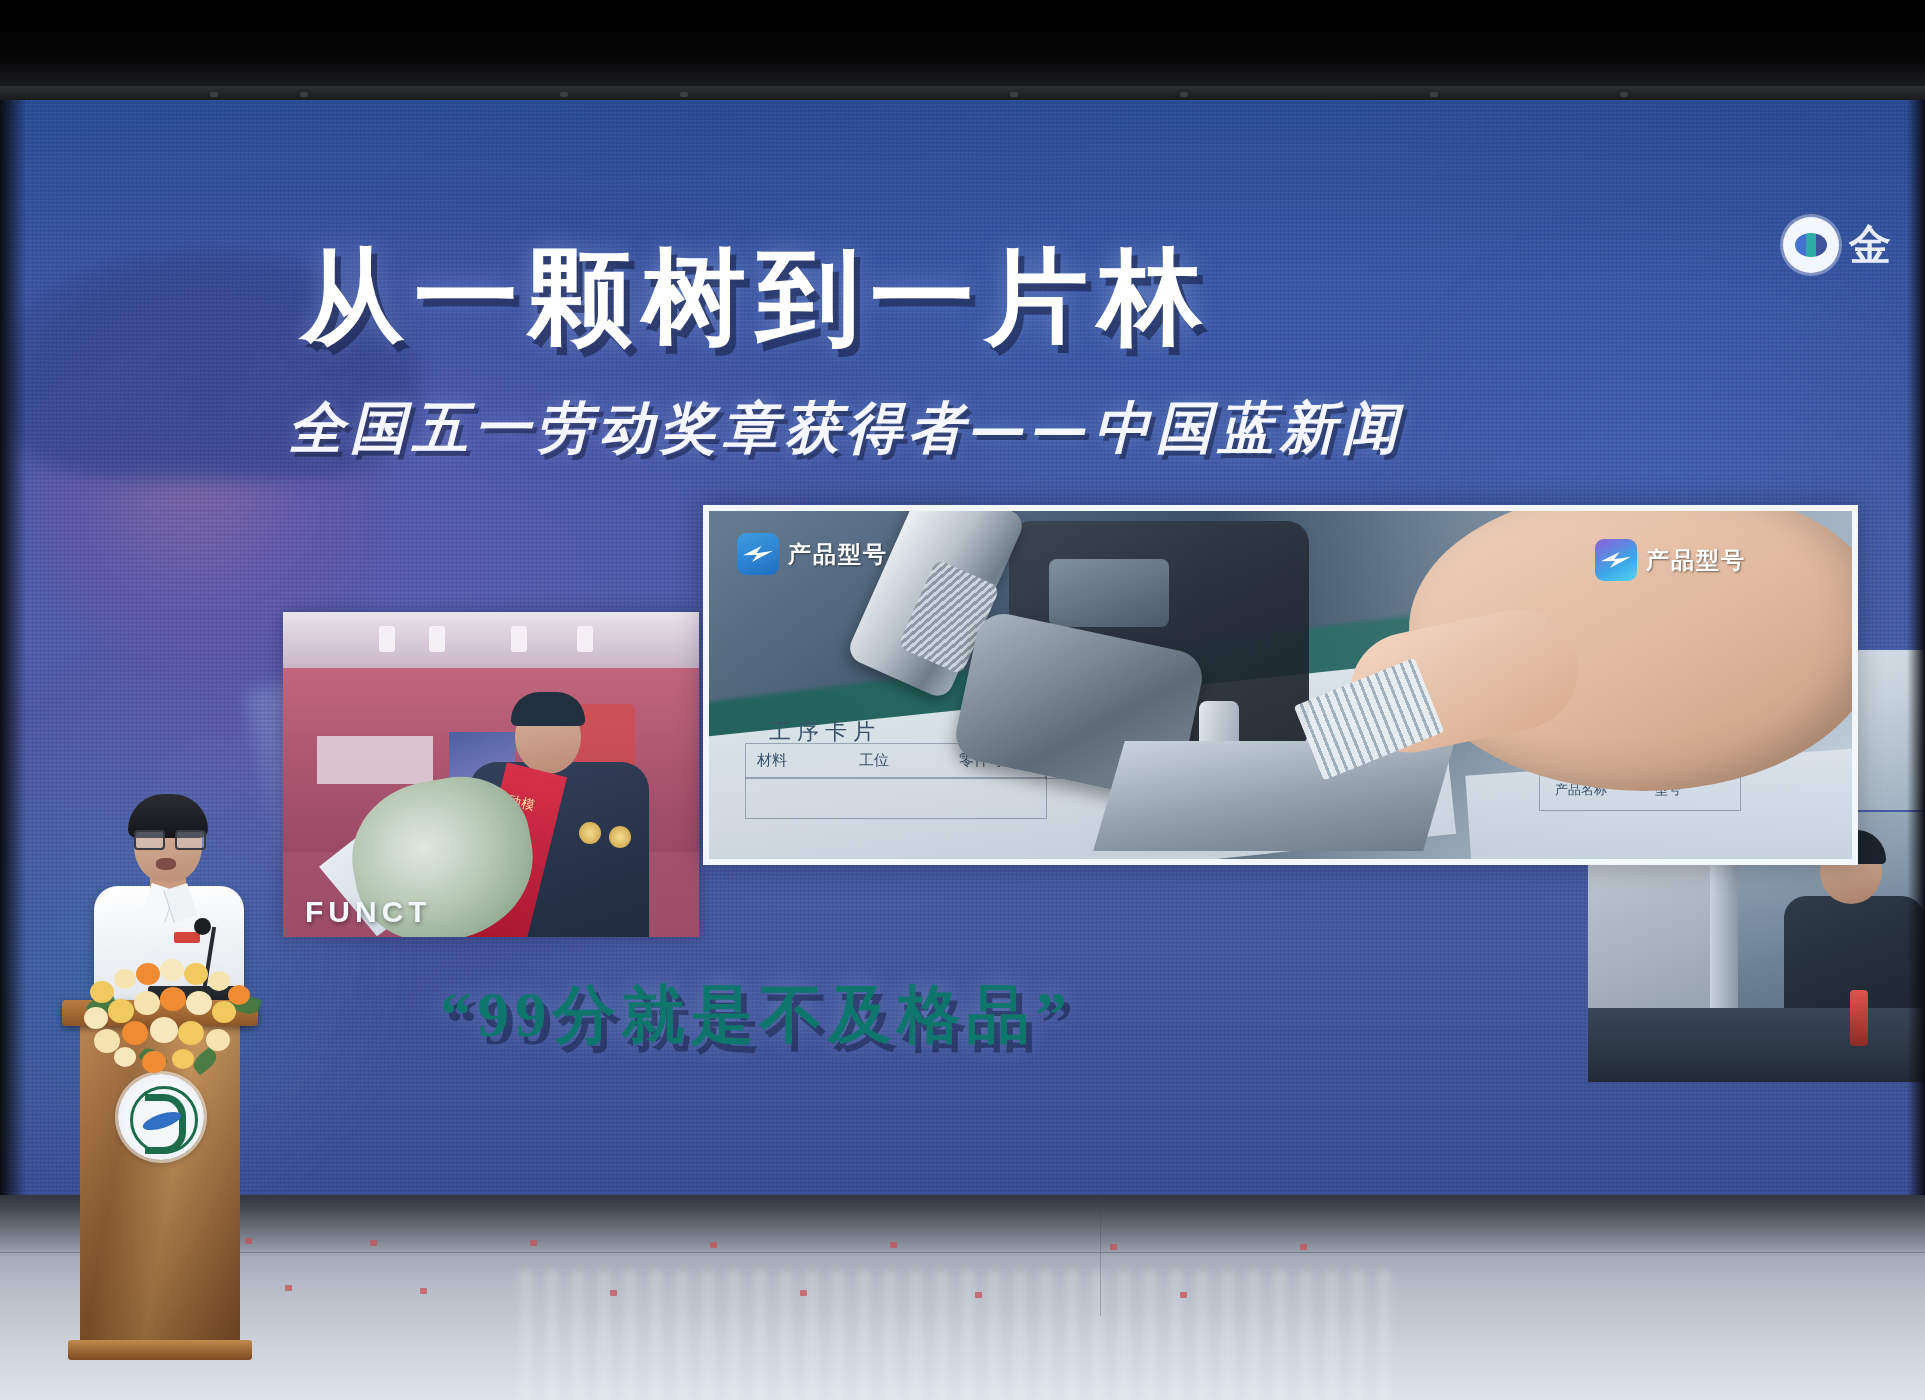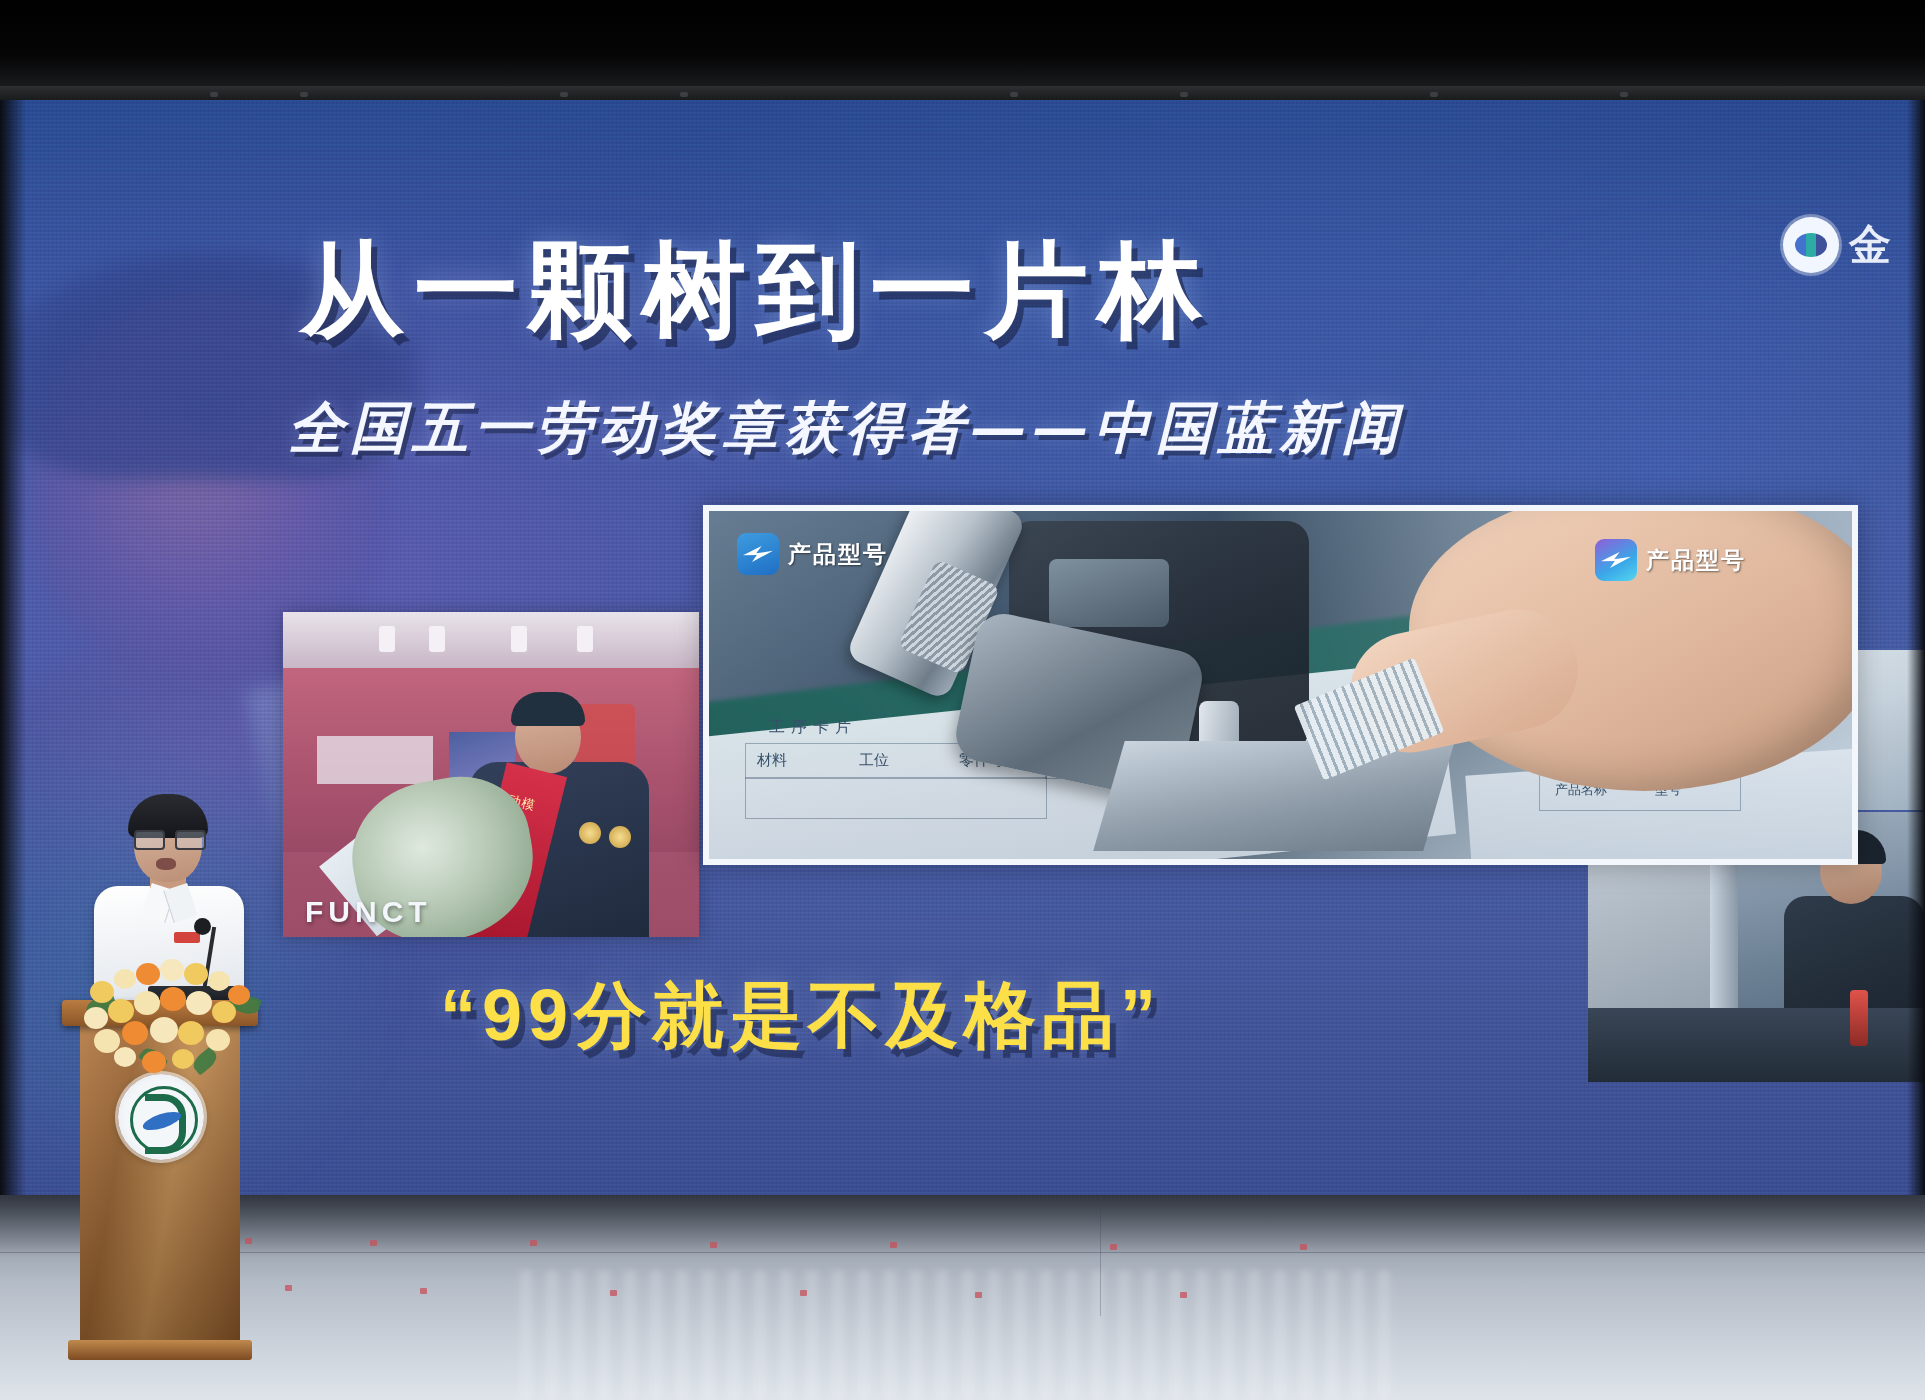--- a/index.html
+++ b/index.html
@@ -43,21 +43,21 @@
 
   .wall-wash-a{position:absolute;left:-120px;top:600px;width:520px;height:520px;border-radius:50%;
     background:radial-gradient(circle, rgba(60,160,190,.28), rgba(60,160,190,0) 70%);filter:blur(22px);}
   .wall-wash-b{position:absolute;left:1360px;top:130px;width:620px;height:520px;border-radius:50%;
     background:radial-gradient(circle, rgba(70,110,200,.25), rgba(70,110,200,0) 70%);filter:blur(22px);}
 
   
   .headline{position:absolute;left:300px;top:238px;width:1250px;height:120px;
     font-size:104px;line-height:120px;font-weight:700;color:#ffffff;letter-spacing:10px;
     text-shadow:6px 8px 0 rgba(18,26,60,.55), 0 0 26px rgba(190,215,255,.35);
-    font-family:Liberation Mono, monospace;white-space:nowrap;}
+    font-family:Liberation Serif, serif;white-space:nowrap;}
   .subhead{position:absolute;left:288px;top:392px;width:1290px;height:70px;
     font-size:56px;line-height:70px;font-weight:700;color:#f4f7ff;letter-spacing:6px;
     text-shadow:4px 5px 0 rgba(18,26,60,.5), 0 0 18px rgba(190,215,255,.3);
     font-family:"DejaVu Serif","Liberation Serif",serif;white-space:nowrap;font-style:italic;}
 
   
   .corner-logo{position:absolute;left:1783px;top:212px;width:150px;height:66px;display:flex;align-items:center;gap:10px;}
   .cl-badge{width:56px;height:56px;border-radius:50%;background:#f2f6ff;position:relative;
     box-shadow:0 0 0 3px rgba(255,255,255,.35);}
   .cl-badge:after{content:"";position:absolute;left:12px;top:16px;width:32px;height:24px;border-radius:50%;
@@ -159,23 +159,23 @@
     background:linear-gradient(180deg,#394657,#222c38);}
   .rp-bot .post{position:absolute;left:122px;top:20px;width:28px;height:200px;
     background:linear-gradient(90deg,#c9d4df,#8b98a6);}
   .rp-bot .coat{position:absolute;left:-10px;top:30px;width:160px;height:210px;border-radius:30px 10px 0 0;
     background:linear-gradient(160deg,#c2cbd4,#8d9aa7);}
   .rp-bot .bottle{position:absolute;left:262px;top:178px;width:18px;height:56px;border-radius:4px;
     background:linear-gradient(180deg,#e0534a,#8e2b26);}
 
   
   .quote{position:absolute;left:440px;top:960px;width:1100px;height:110px;
-    font-size:72px;line-height:110px;font-weight:700;color:#fde047;letter-spacing:6px;white-space:nowrap;
+    font-size:63px;line-height:110px;font-weight:700;color:#0f766e;letter-spacing:6px;white-space:nowrap;
     text-shadow:6px 8px 0 rgba(18,26,60,.5), 0 0 24px rgba(190,215,255,.3);
-    font-family:Liberation Sans, sans-serif;}
+    font-family:Liberation Serif, serif;}
 
   
   .floor{position:absolute;left:0;top:1195px;width:1925px;height:205px;
     background:linear-gradient(180deg,#6b7280 0%, #8e96a2 14%, #b3bbc6 42%, #c9d0d9 70%, #dfe4ea 100%);}
   .floor-shadow{position:absolute;left:0;top:1195px;width:1925px;height:62px;
     background:linear-gradient(180deg, rgba(30,34,42,.75), rgba(30,34,42,0));}
   .floor-refl{position:absolute;left:520px;top:1270px;width:880px;height:130px;opacity:.30;
     background:repeating-linear-gradient(90deg, rgba(255,255,255,.55) 0 12px, rgba(255,255,255,0) 12px 26px);
     filter:blur(3px);}
   .floor-seam{position:absolute;height:1px;background:rgba(60,70,85,.35);}
@@ -307,21 +307,21 @@
     <div class="bench"></div>
     <div class="bottle"></div>
   </div>
 
   <div class="videoframe">
     <div class="vf-inner">
       <div class="vf-greenband"></div>
       <div class="vf-paper"></div>
       <div class="vf-paper2"></div>
 
-      <div class="vf-cellt" style="left:60px;top:206px;font-size:16px;letter-spacing:6px">工序卡片</div>
+      <div class="vf-cellt" style="left:60px;top:206px;font-size:22px;letter-spacing:6px">工序卡片</div>
       <div class="vf-cell" style="left:36px;top:232px;width:300px;height:34px"></div>
       <div class="vf-cell" style="left:336px;top:232px;width:110px;height:34px"></div>
       <div class="vf-cellt" style="left:48px;top:240px">材料</div>
       <div class="vf-cellt" style="left:150px;top:240px">工位</div>
       <div class="vf-cellt" style="left:250px;top:240px">零件号</div>
       <div class="vf-cellt" style="left:348px;top:236px;font-size:13px">产品名称</div>
       <div class="vf-cellt" style="left:348px;top:250px;font-size:13px">产品型号</div>
       <div class="vf-cell" style="left:36px;top:266px;width:300px;height:40px"></div>
       <div class="vf-cell" style="left:830px;top:262px;width:200px;height:36px"></div>
       <div class="vf-cellt" style="left:846px;top:270px;font-size:13px">产品名称</div>

